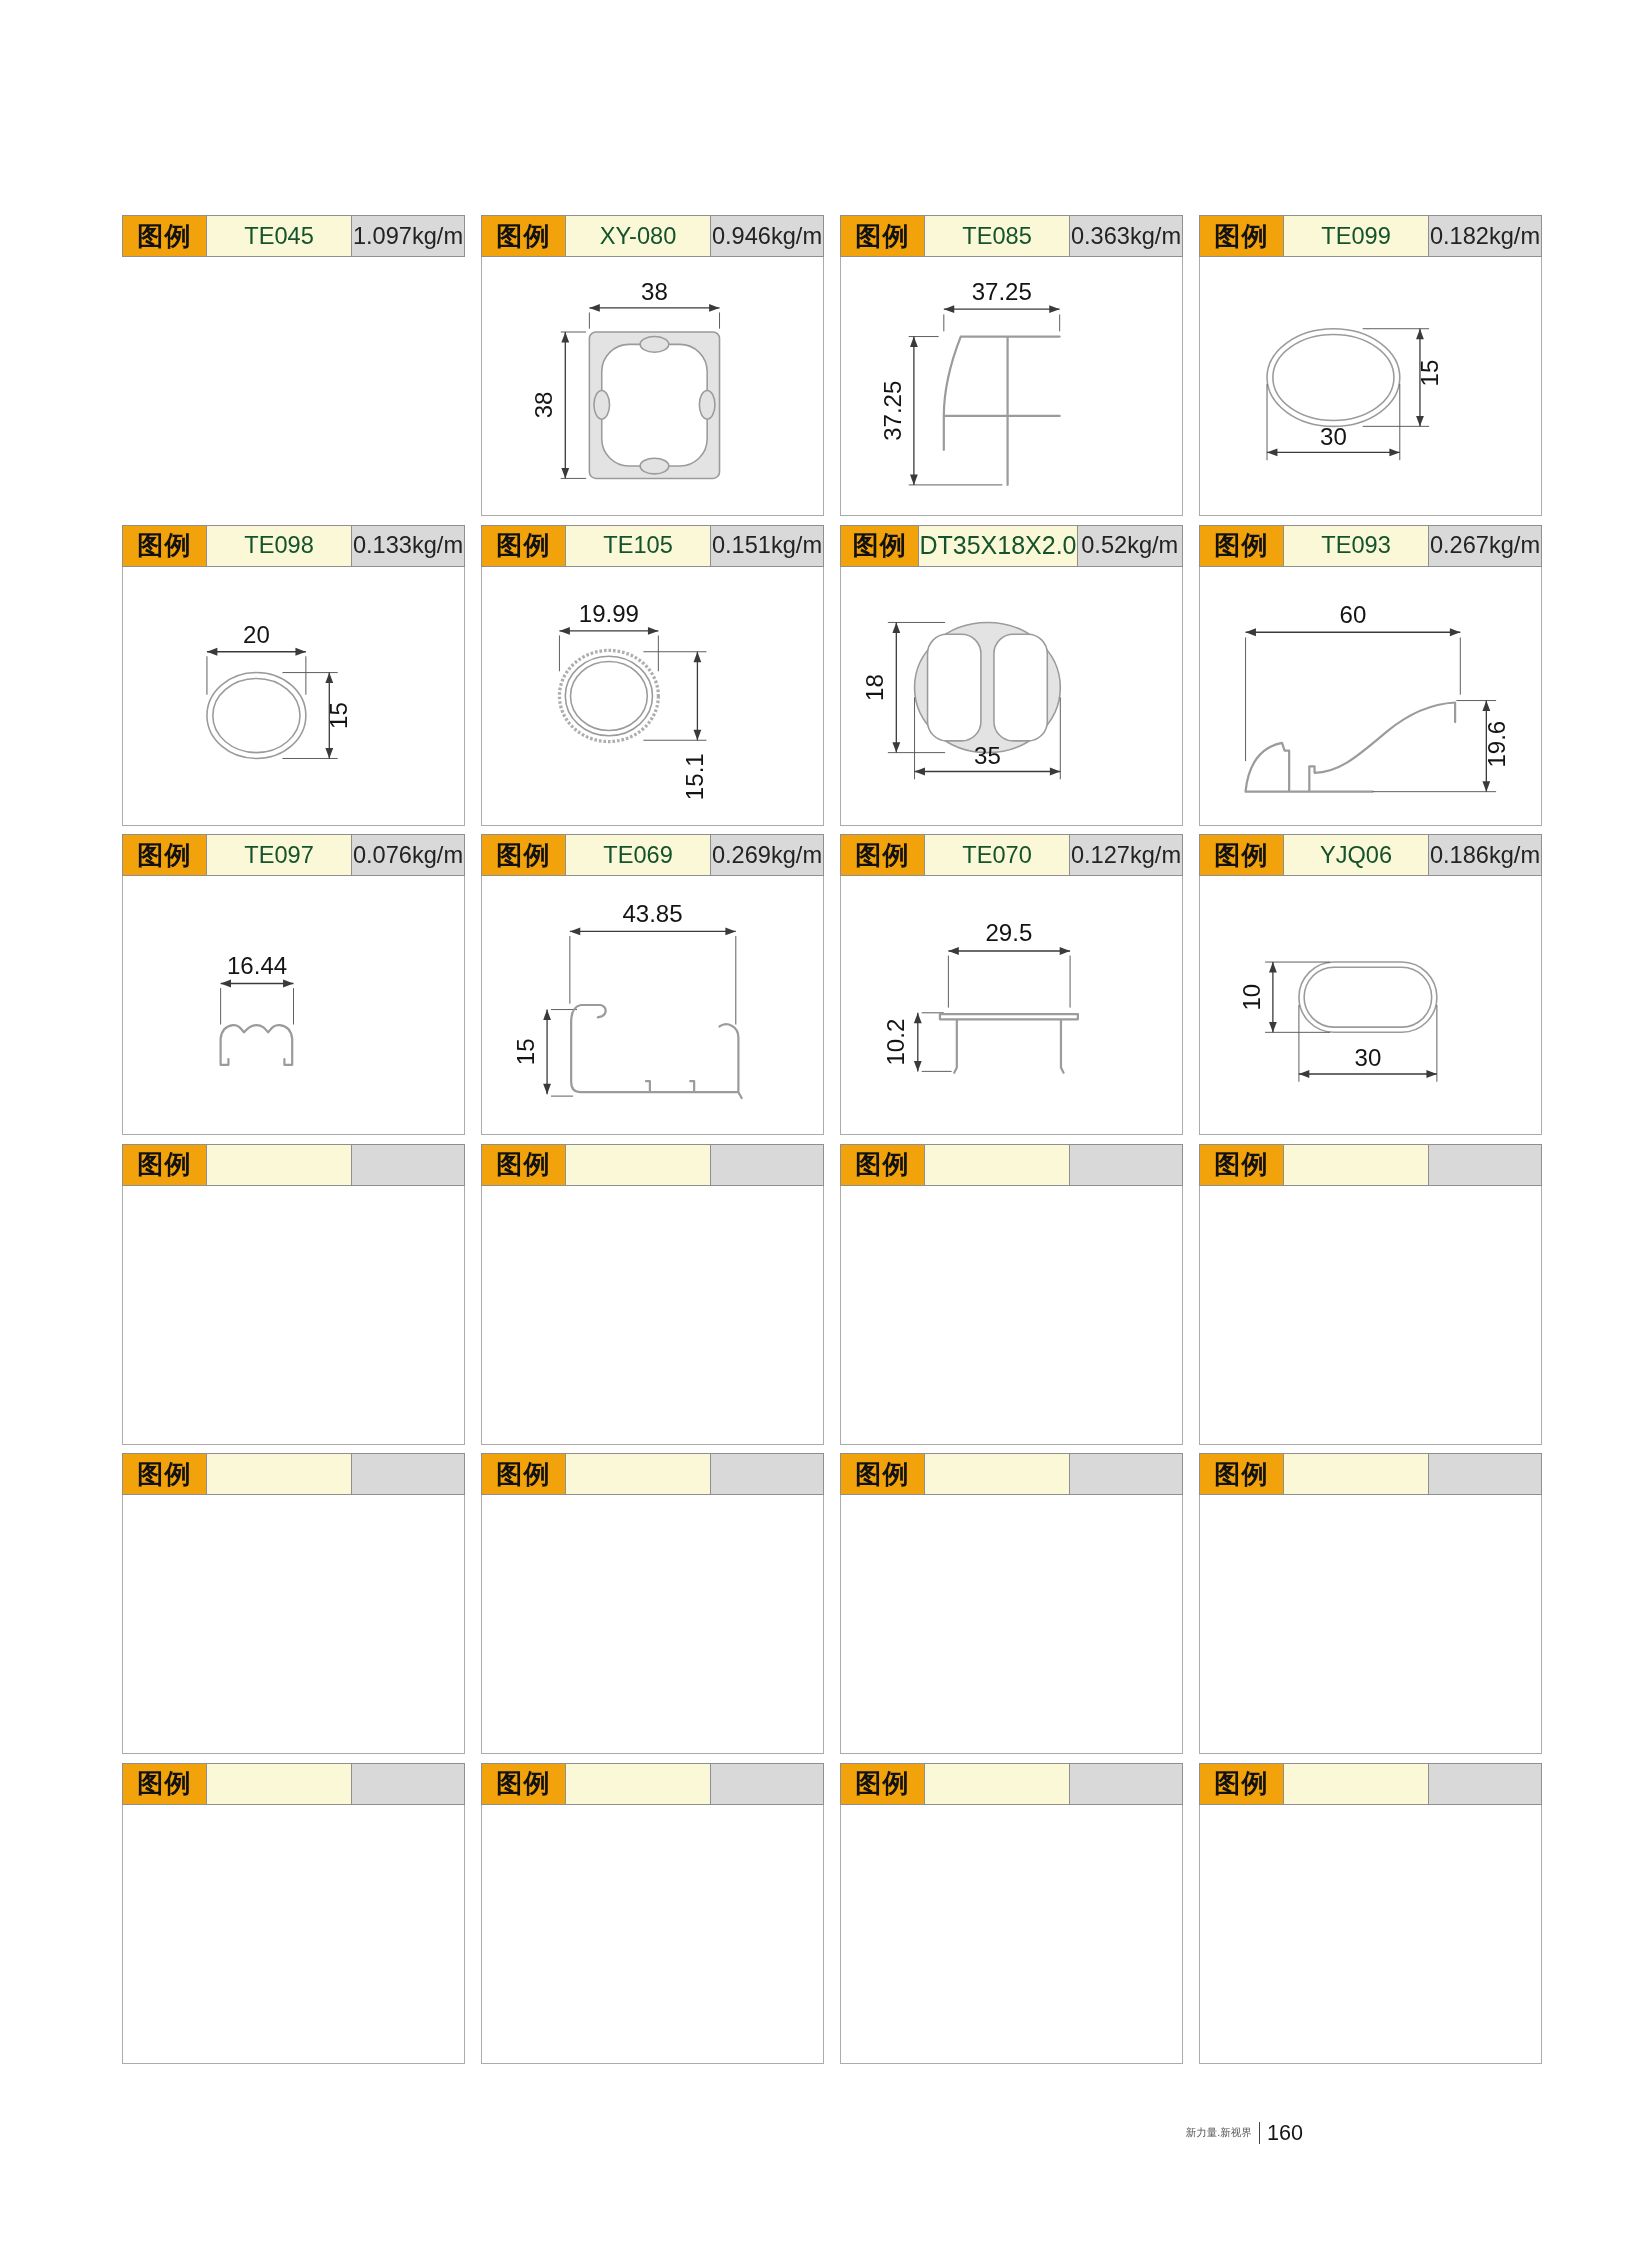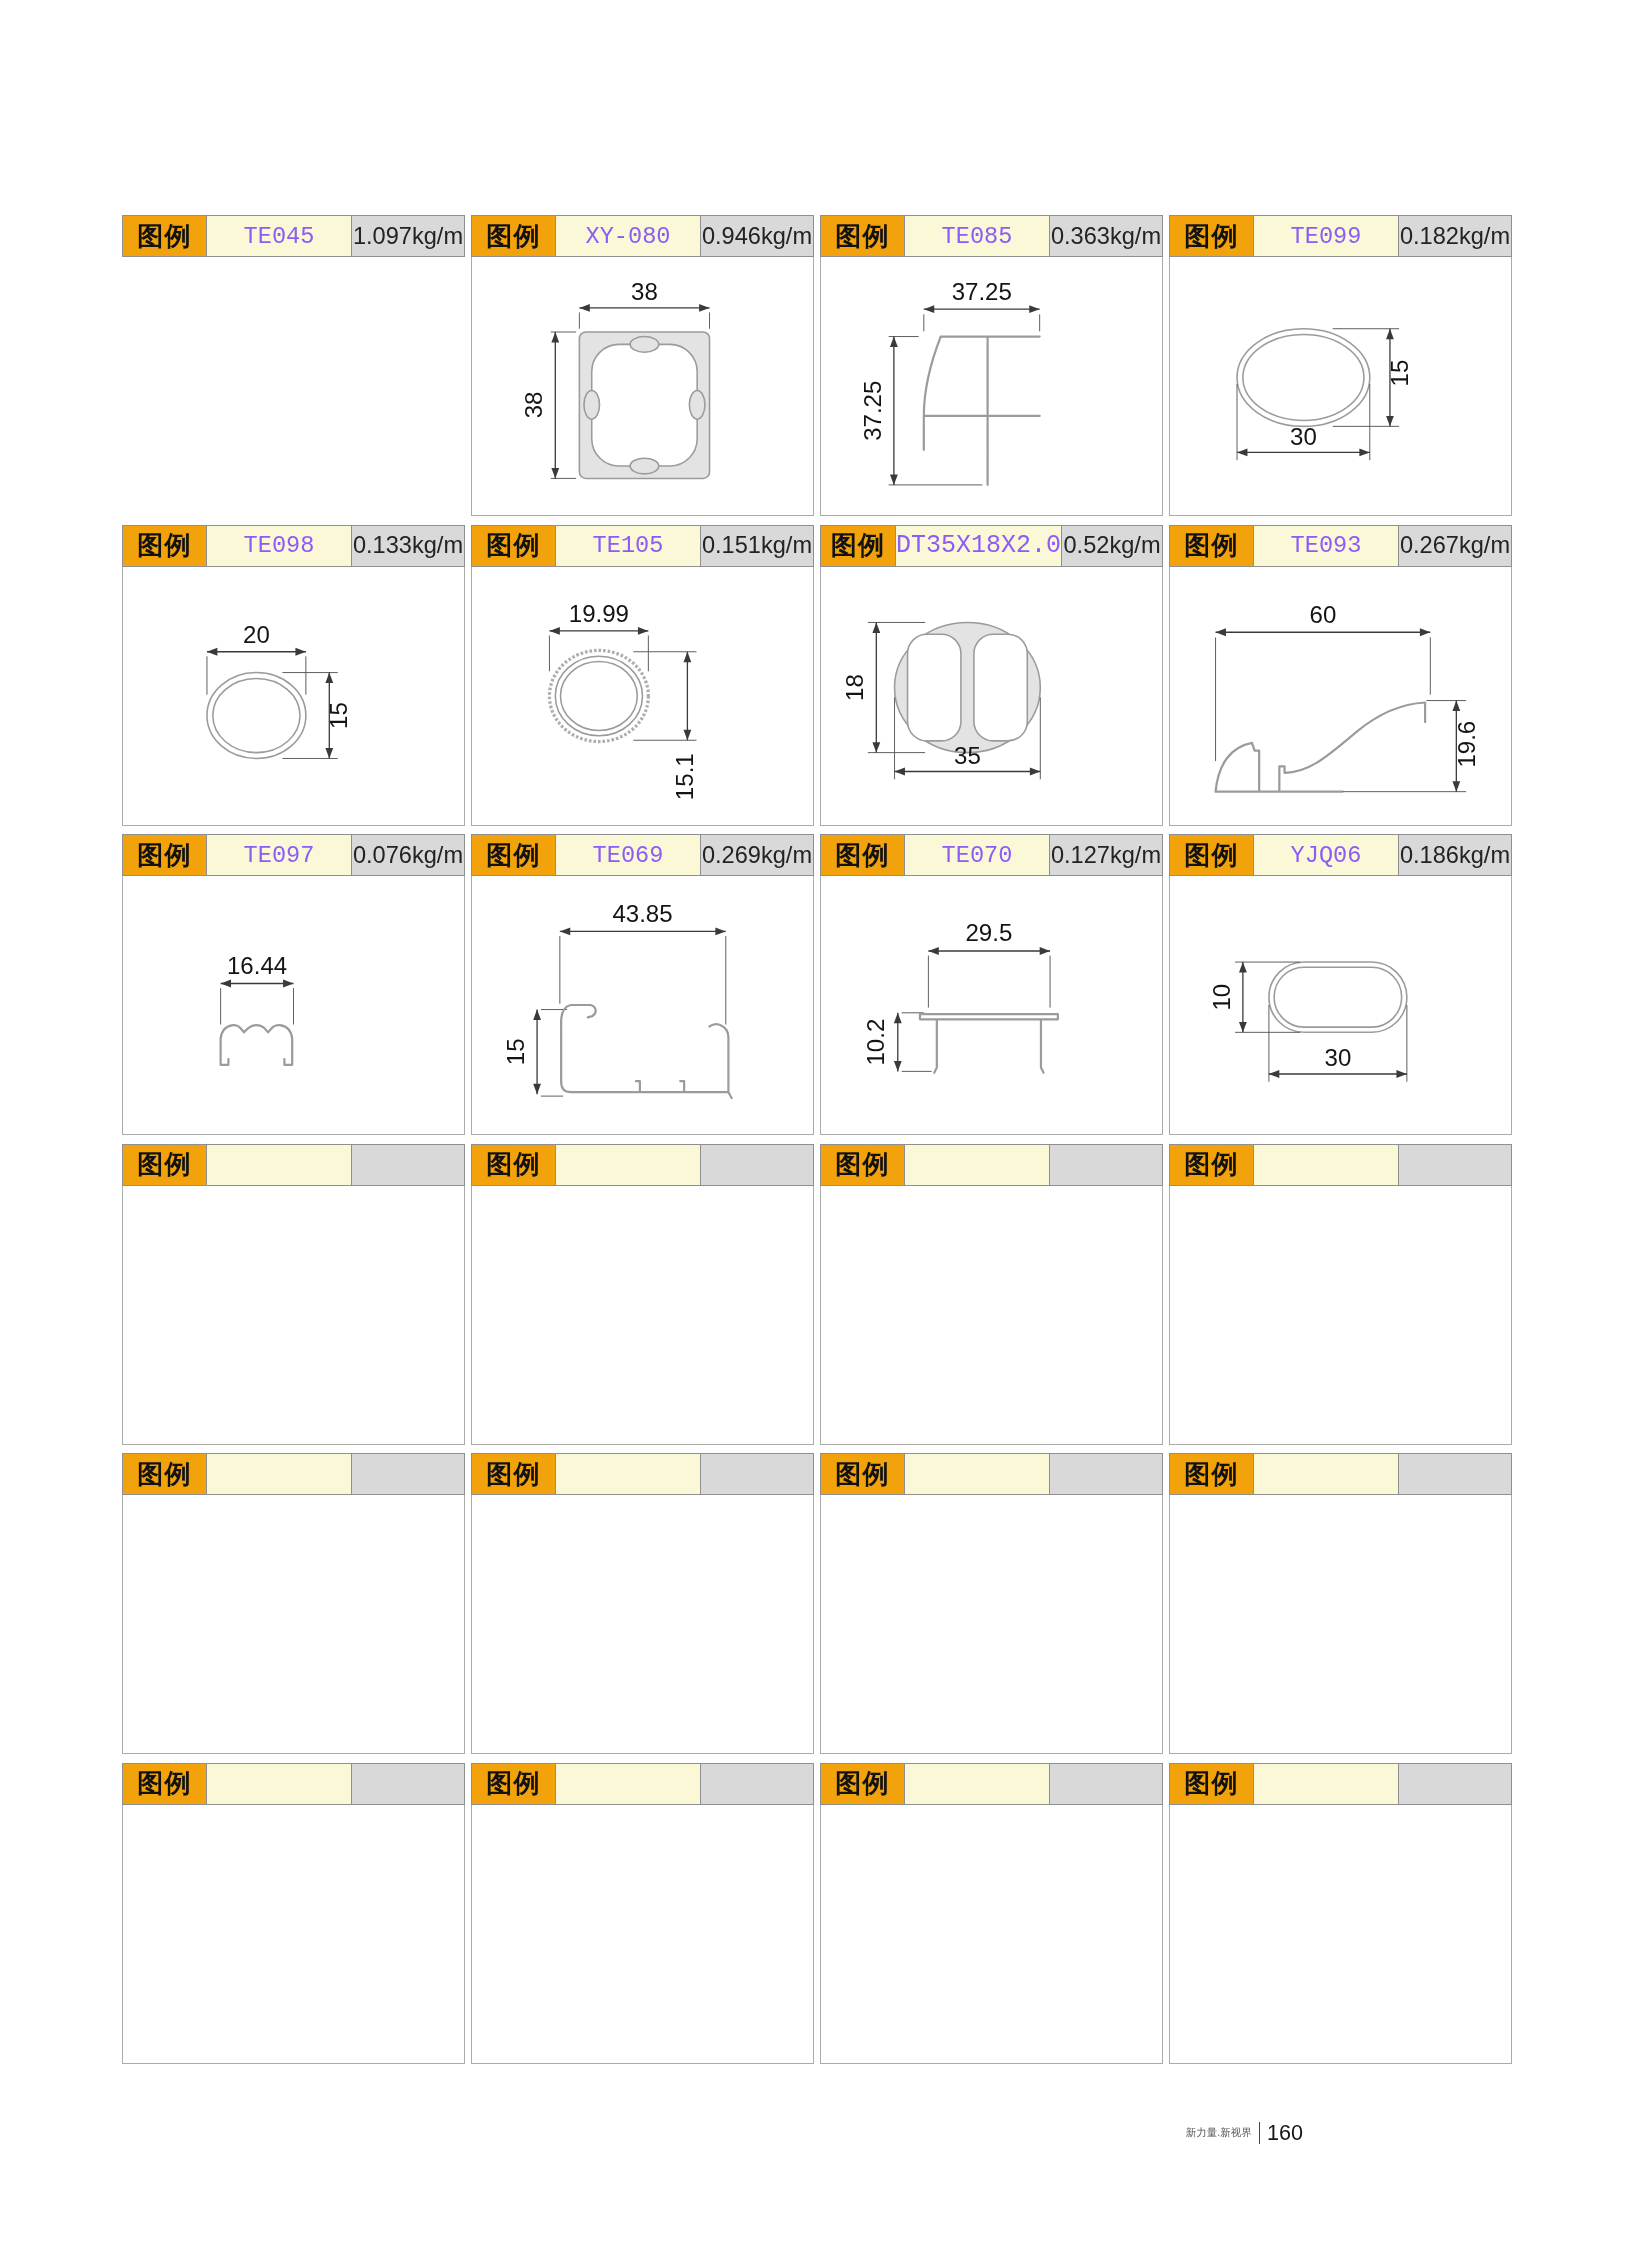--- a/index.html
+++ b/index.html
@@ -1,25 +1,25 @@
 <!DOCTYPE html>
 <html style="font-size:10.5px"><head>
 <meta charset="utf-8">
 <style>
   html,body{margin:0;padding:0;background:#e8e8e8;}
   .page{position:relative;width:1647px;height:2250px;background:#ffffff;
         font-family:"Liberation Sans",sans-serif;overflow:hidden;}
   .grid{position:absolute;left:122px;top:215px;width:1400px;}
-  .grid-row{display:flex;gap:6px;margin-bottom:8.5px;}
+  .grid-row{display:flex;gap:16px;margin-bottom:8.5px;}
   .cell{width:343px;flex:none;}
   .cell-header{height:42px;display:flex;}
   .seg{display:flex;align-items:center;justify-content:center;box-sizing:border-box;
        border:0.7px solid #8f8f8f;white-space:nowrap;}
   .seg-legend{width:85px;background:#F2A20A;font-weight:bold;font-size:26px;color:#121212;letter-spacing:1.3px;}
-  .seg-code{flex:1;background:#FAF8D6;font-size:23.6px;color:#8b5cf6;border-left:none;border-right:none;font-family:Liberation Mono, monospace;}
+  .seg-code{flex:1;background:#FAF8D6;font-size:23.6px;color:#14532d;border-left:none;border-right:none;}
   .seg-weight{width:114px;background:#D9D9D9;font-size:23.6px;color:#232323;}
   .code-sm{font-size:25px;}
   .cell-body{height:259px;box-sizing:border-box;border:0.7px solid #ABABAB;border-top:none;background:#fff;}
   .cell-body svg{display:block;width:100%;height:100%;}
   
   .pl{stroke:#9b9b9b;stroke-width:3.4;fill:none;stroke-linecap:round;stroke-linejoin:round;}
   .pl2{stroke:#9b9b9b;stroke-width:2.4;fill:none;}
   .knurl{stroke:#aeaeae;stroke-width:5;fill:none;stroke-dasharray:4 3;}
   .fillg{fill:#E3E3E3;stroke:#9b9b9b;stroke-width:2.4;}
   .cav{fill:#ffffff;stroke:#9b9b9b;stroke-width:2.4;}

